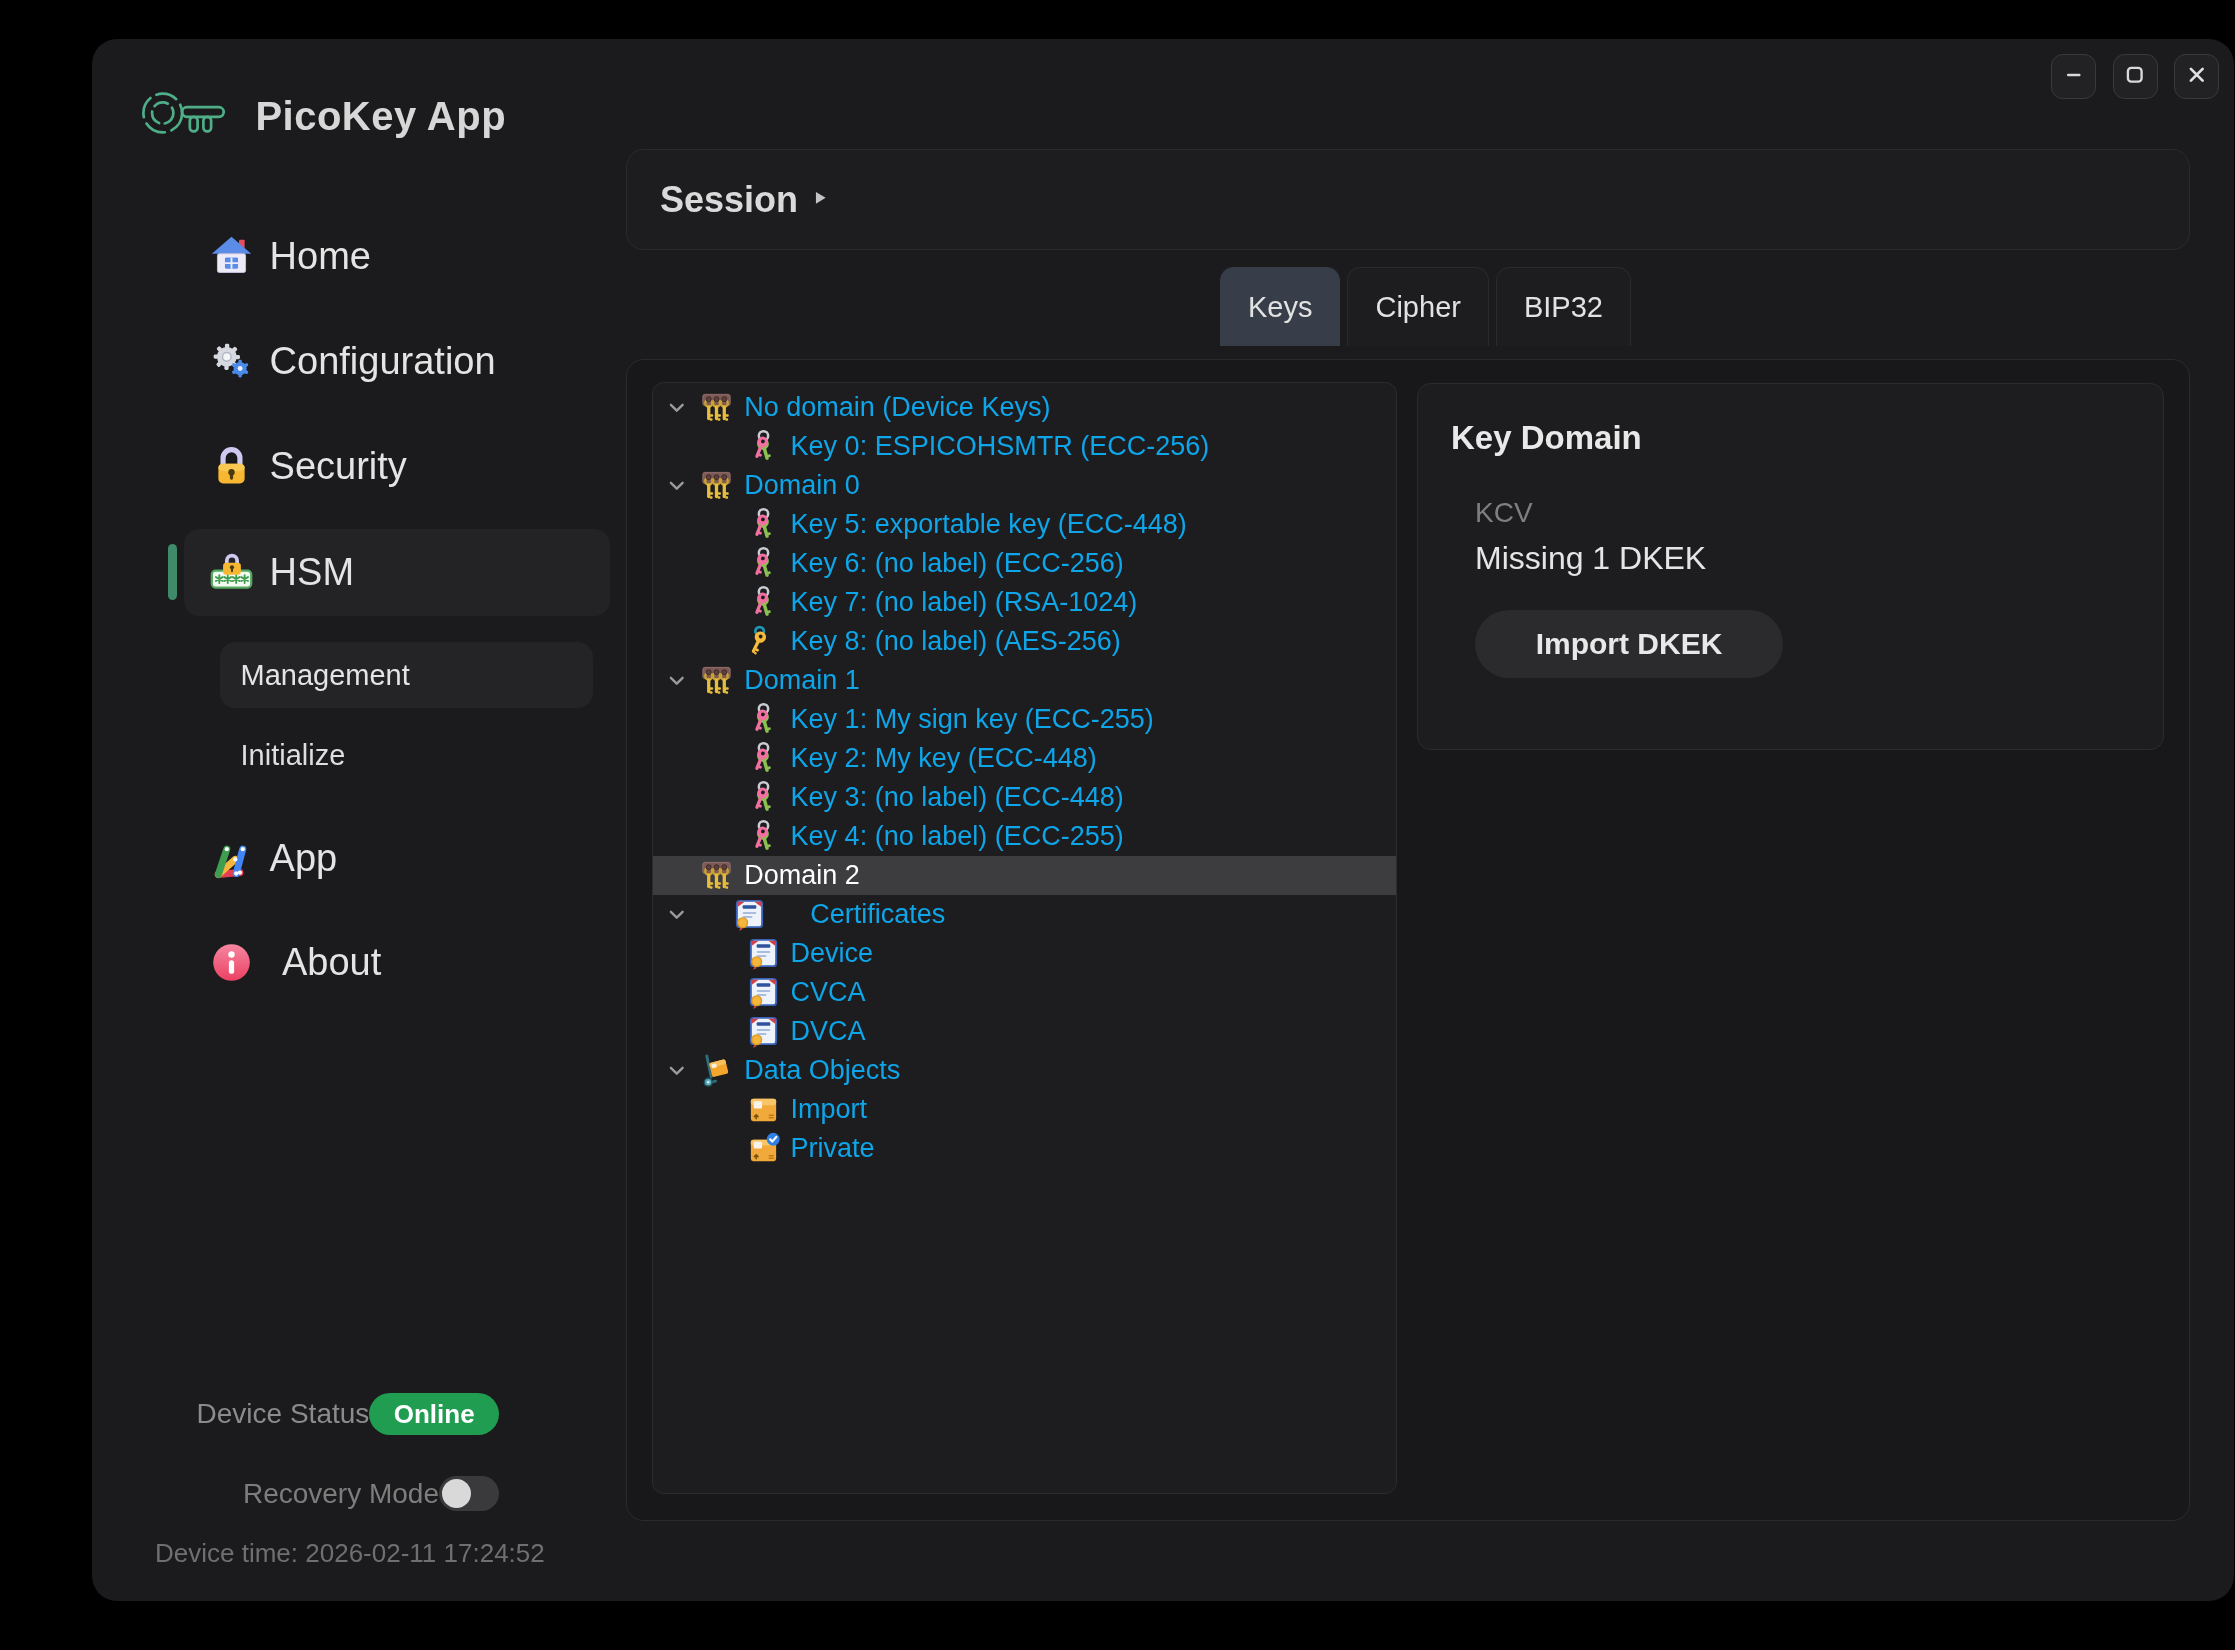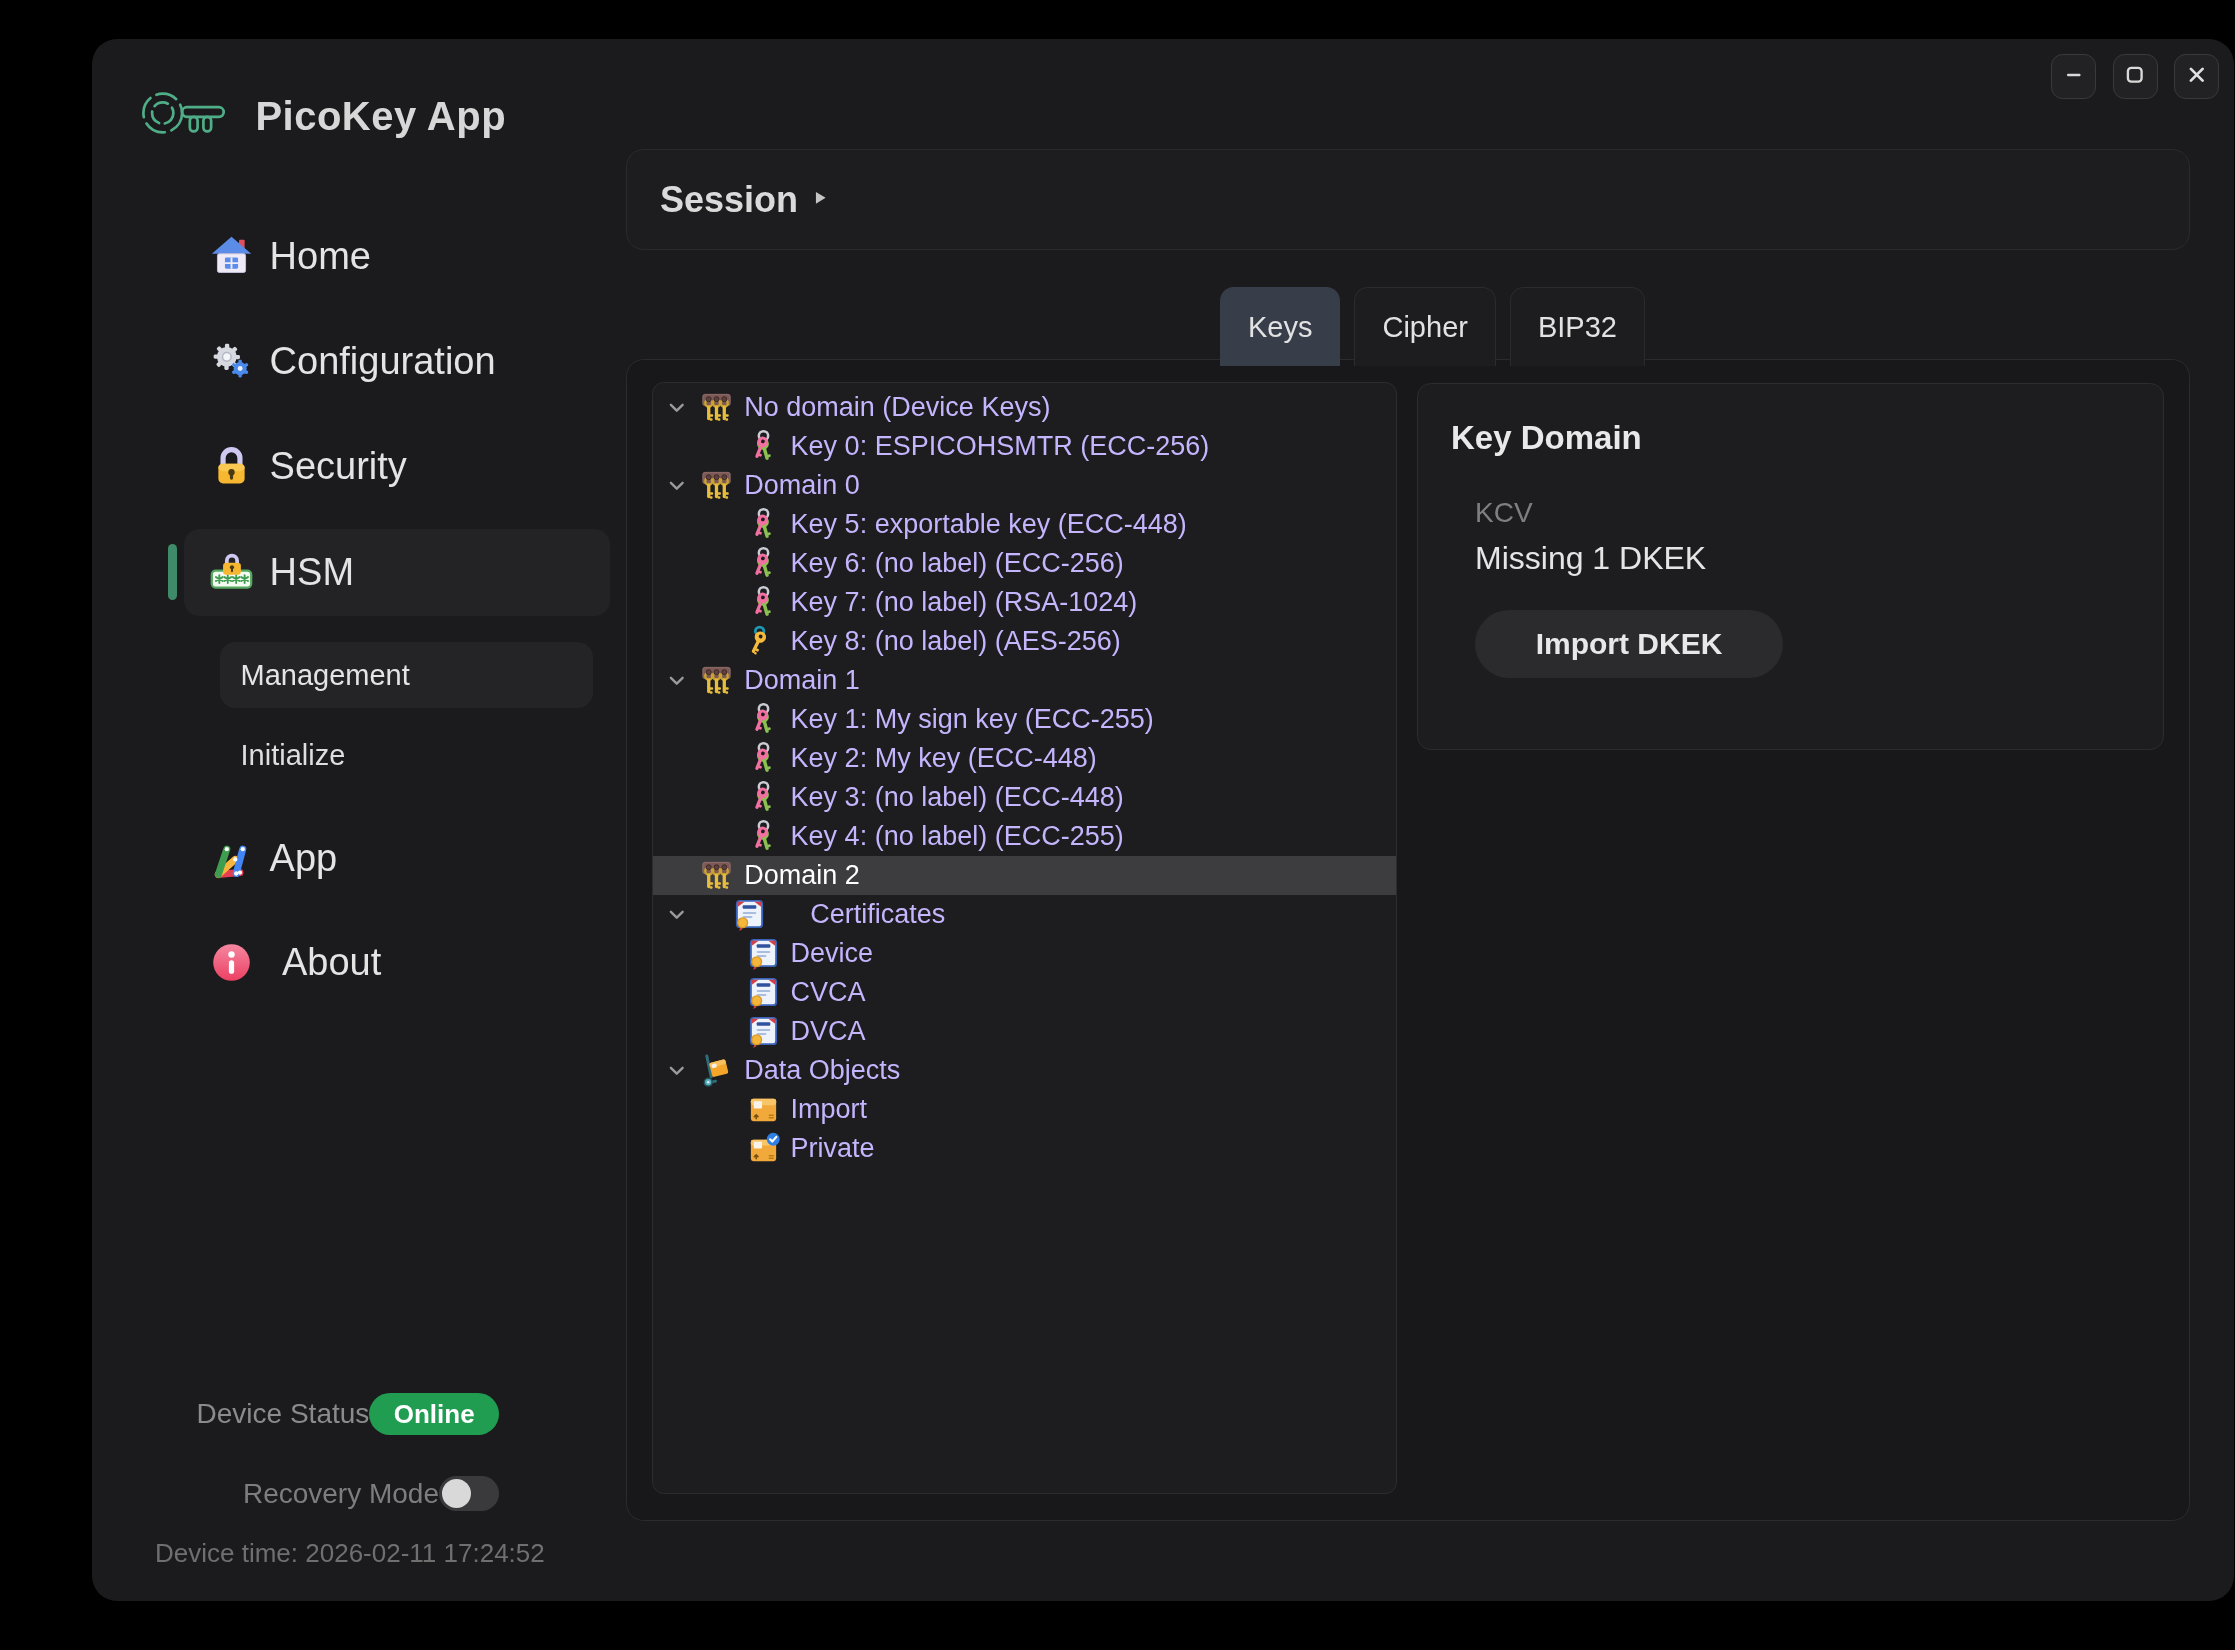--- a/index.html
+++ b/index.html
@@ -46,36 +46,36 @@
   .toggle{width:60px;height:35px;border-radius:17.6px;background:#3a3a3d;position:relative;cursor:pointer;}
   .knob{position:absolute;left:2.9px;top:2.9px;width:29px;height:29px;border-radius:50%;background:#d9d9d9;}
   .device-time{position:absolute;left:63px;top:1499px;font-size:26px;color:#6f6f6f;}
   
   .session-panel{
     position:absolute;left:534px;top:110px;width:1564px;height:101px;background:#1d1d1f;
     border:1.5px solid #2b2b2e;border-radius:17.6px;box-sizing:border-box;display:flex;align-items:center;
     gap:14.6px;padding-left:33px;cursor:pointer;
   }
   .session-label{font-size:36px;font-weight:bold;color:#dadada;}
-  #tabs{position:absolute;left:1128px;top:248px;display:flex;gap:14px;height:79px;z-index:2;}
+  #tabs{position:absolute;left:1128px;top:228px;display:flex;gap:7px;height:79px;z-index:2;}
   .tab{
     height:79px;display:flex;align-items:center;justify-content:center;font-size:29px;color:#e2e2e2;
     padding:0 27px;border-radius:13.7px 13.7px 0 0;background:#1d1d1f;border:1.5px solid #2b2b2e;border-bottom:none;
     box-sizing:border-box;cursor:pointer;
   }
   .tab.active{background:#373d49;border-color:#373d49;}
   .container{
     position:absolute;left:534px;top:320px;width:1564px;height:1162px;background:#18181a;
     border:1.5px solid #2b2b2e;border-radius:17.6px;box-sizing:border-box;
   }
   .tree-panel{
     position:absolute;left:25px;top:21.5px;width:745px;height:1112px;background:#1d1d1f;
     border:1.5px solid #2c2c2f;border-radius:11.7px;box-sizing:border-box;padding-top:5.9px;overflow:hidden;
   }
-  .tree-row{height:39px;display:flex;align-items:center;font-size:27px;color:#c4b5fd;box-sizing:border-box;cursor:pointer;}
+  .tree-row{height:39px;display:flex;align-items:center;font-size:27px;color:#0ea5e9;box-sizing:border-box;cursor:pointer;}
   .tree-row.selected{background:#3d3d40;color:#fff;}
   .chev{width:25px;height:39px;flex:0 0 25px;margin-right:9.8px;display:flex;align-items:center;justify-content:center;}
   .t-icon{width:35px;height:35px;flex:0 0 35px;margin-right:9.8px;display:flex;align-items:center;justify-content:center;}
   .kd-panel{
     position:absolute;left:790px;top:23.4px;width:747px;height:367px;background:#1d1d1f;
     border:1.5px solid #2c2c2f;border-radius:13.7px;box-sizing:border-box;
   }
   .kd-title{position:absolute;left:33px;top:35px;font-size:33px;font-weight:bold;color:#e9e9e9;}
   .kcv-label{position:absolute;left:57px;top:113px;font-size:28px;color:#7f7f7f;}
   .kcv-value{position:absolute;left:57px;top:156px;font-size:32px;color:#e5e5e5;}

